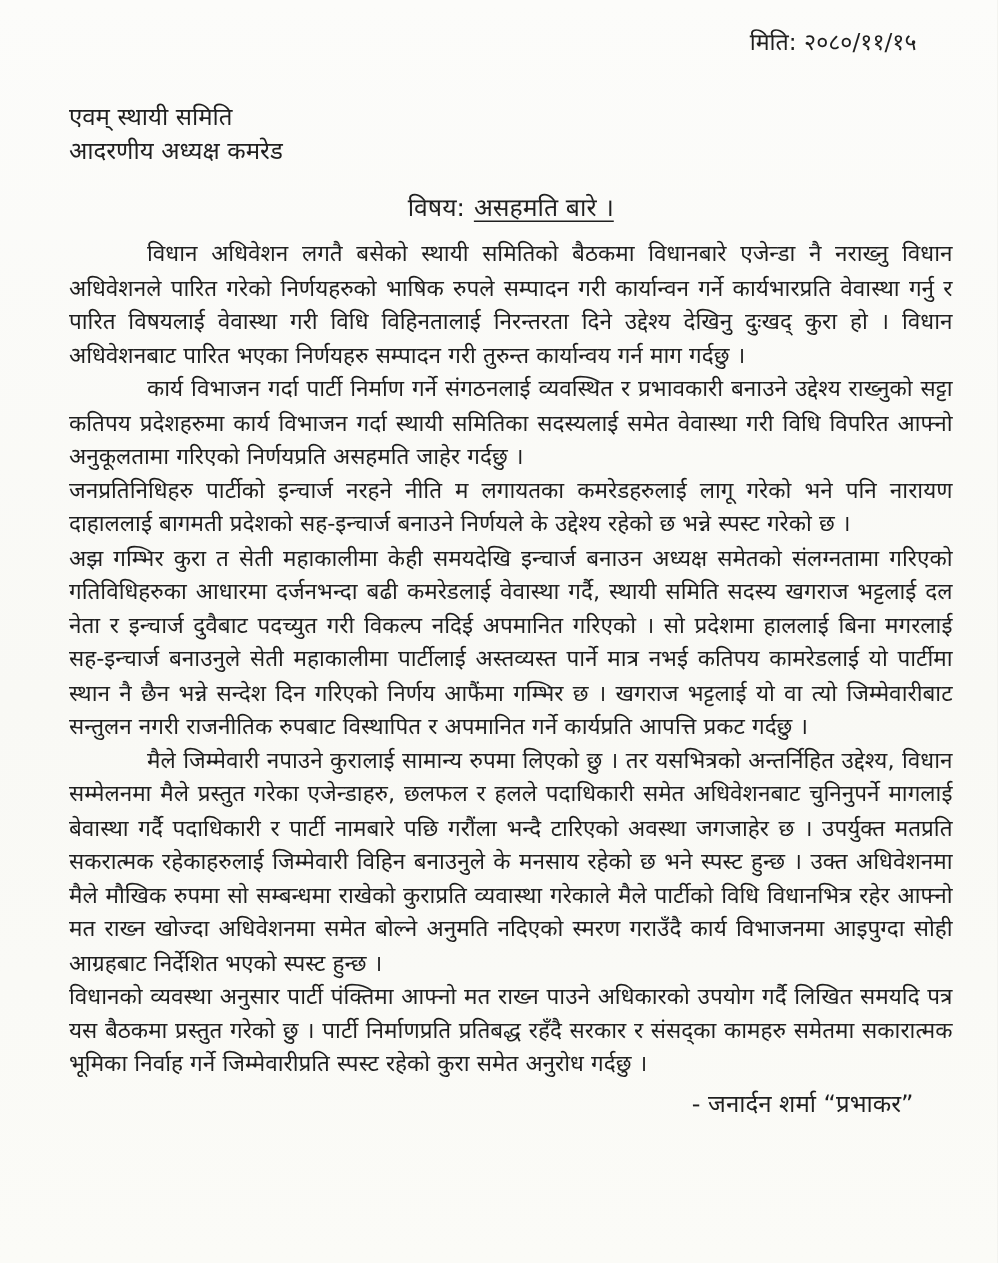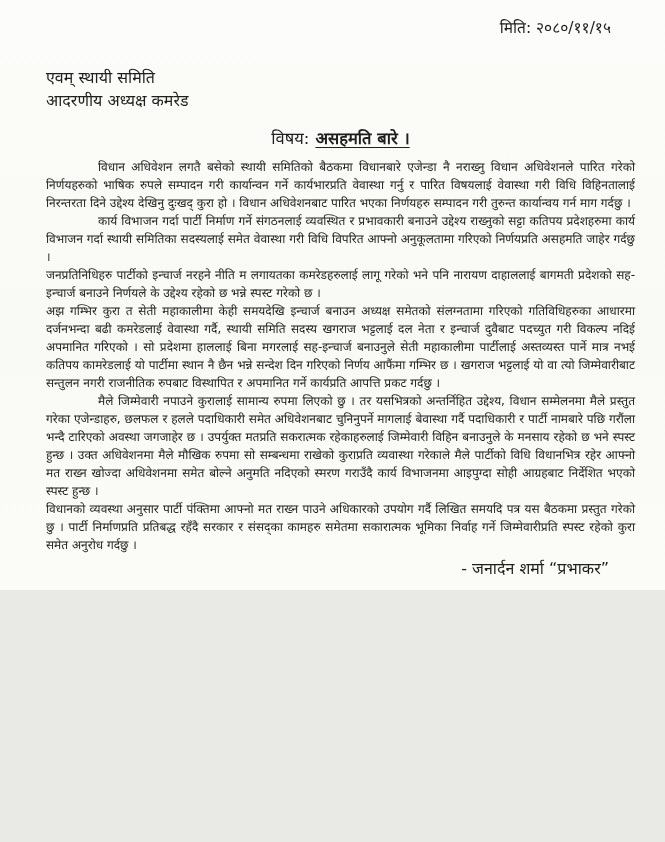--- a/index.html
+++ b/index.html
@@ -3,21 +3,21 @@
 <meta charset="utf-8">
 <style>
   html, body {
     margin: 0;
     padding: 0;
     background: #e9e9e6;
   }
   .page {
     position: relative;
     width: 665px;
-    height: 590px;
+    height: 842px;
     margin: 0 auto;
     box-sizing: border-box;
     background: #fbfbf8;
     background-image: linear-gradient(180deg, #fcfcfa 0%, #f9f9f5 55%, #fbfbf7 100%);
     color: #1f1f1f;
     font-family: "DejaVu Sans", "Liberation Sans", sans-serif;
     padding: 12px 30px 10px 46px;
     overflow: hidden;
   }
   .date-line {
@@ -32,29 +32,29 @@
     font-size: 16px;
     line-height: 1.45;
   }
   .addressee div { white-space: nowrap; }
   .subject-line {
     text-align: center;
     margin-top: 14px;
     font-size: 16.5px;
   }
   .subject-title {
-    font-weight: bold;
+    font-weight: normal;
     text-decoration: underline;
     text-underline-offset: 3px;
     margin-left: 6px;
     margin-top: 10px;
   }
   .body-text {
     margin-top: 9px;
-    font-size: 12px;
+    font-size: 15px;
     line-height: 1.5;
     text-align: justify;
     text-justify: inter-word;
   }
   .para {
     margin: 0;
     padding: 0;
   }
   .para.indent {
     text-indent: 52px;

